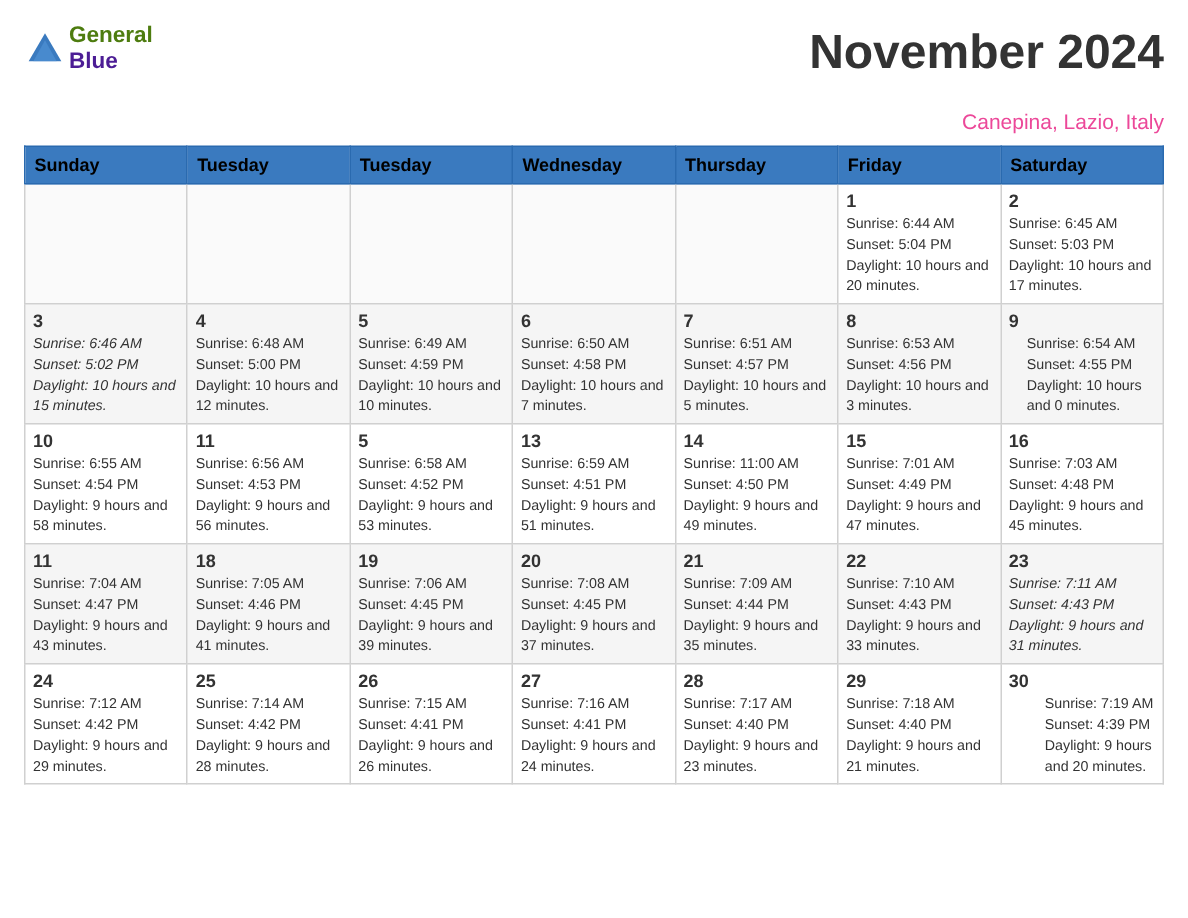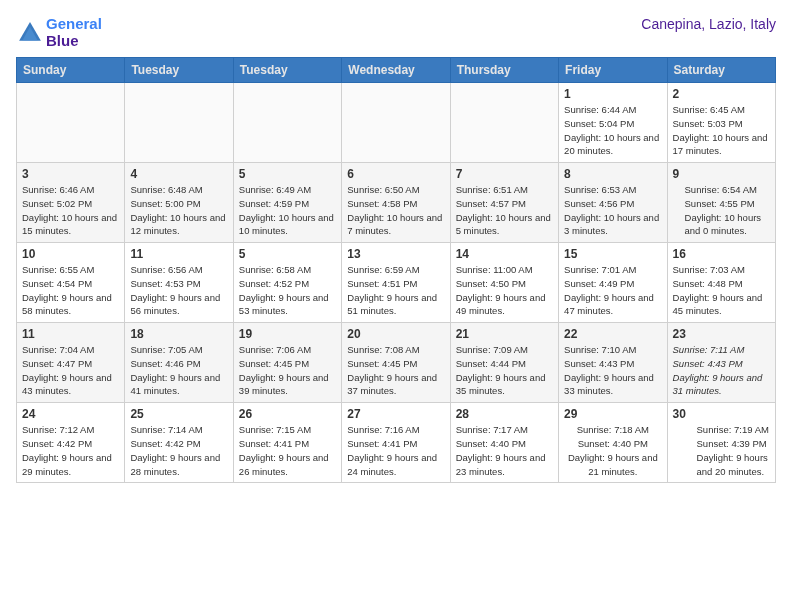--- a/index.html
+++ b/index.html
@@ -32,30 +32,31 @@
     .title-block {
       text-align: right;
     }
     .month-title {
       font-size: 32px;
       font-weight: bold;
       color: #333;
     }
     .location-subtitle {
       font-size: 14px;
-      color: #4c1d95;
+      color: #ec4899;
+      margin-top: 20px;
     }
     .calendar-table {
       width: 100%;
       border-collapse: collapse;
       table-layout: fixed;
     }
     .calendar-table th {
       background-color: #3a7abf;
-      color: #e5e5e5;
+      color: #000000;
       text-align: left;
       padding: 5px 6px;
       font-size: 12px;
       font-weight: bold;
       border: 1px solid #2a6aaf;
     }
     .calendar-table td {
       vertical-align: top;
       padding: 4px 5px;
       font-size: 9.5px;
@@ -85,25 +86,26 @@
 <body>
 
 <div class="page">
   <div class="header-row">
     <div class="logo">
       <svg class="logo-icon" viewBox="0 0 36 36">
         <polygon points="18,4 32,28 4,28" fill="#3a7abf"></polygon>
         <polygon points="18,10 28,28 8,28" fill="#5599dd" opacity="0.5"></polygon>
       </svg>
       <div>
-        <div style="font-size:15px;font-weight:bold;color:#3b82f6;line-height:1.1;">General</div>
+        <div style="font-size:15px;font-weight:bold;color:#4d7c0f;line-height:1.1;">General</div>
         <div style="font-size:15px;font-weight:bold;color:#4c1d95;line-height:1.1;">Blue</div>
       </div>
     </div>
     <div class="title-block">
+      <div class="month-title">November 2024</div>
       <div class="location-subtitle">Canepina, Lazio, Italy</div>
     </div>
   </div>
 
   <table class="calendar-table">
     <thead>
       <tr>
       <th>Sunday</th>
           <th>Tuesday</th>
           <th>Tuesday</th>
@@ -129,21 +131,21 @@
           <td>
             <span class="day-number">2</span>
             <div class="day-info" style="white-space: pre-line;">Sunrise: 6:45 AM
 Sunset: 5:03 PM
 Daylight: 10 hours and 17 minutes.</div>
           </td>
         </tr>
         <tr>
           <td>
             <span class="day-number">3</span>
-            <div class="day-info" style="white-space: pre-line;">Sunrise: 6:46 AM
+            <div class="day-info" style="white-space: pre-line; font-style: italic;">Sunrise: 6:46 AM
 Sunset: 5:02 PM
 Daylight: 10 hours and 15 minutes.</div>
           </td>
           <td>
             <span class="day-number">4</span>
             <div class="day-info" style="white-space: pre-line;">Sunrise: 6:48 AM
 Sunset: 5:00 PM
 Daylight: 10 hours and 12 minutes.</div>
           </td>
           <td>
@@ -291,21 +293,21 @@
 Daylight: 9 hours and 24 minutes.</div>
           </td>
           <td>
             <span class="day-number">28</span>
             <div class="day-info" style="white-space: pre-line;">Sunrise: 7:17 AM
 Sunset: 4:40 PM
 Daylight: 9 hours and 23 minutes.</div>
           </td>
           <td>
             <span class="day-number">29</span>
-            <div class="day-info" style="white-space: pre-line; text-align: center;">Sunrise: 7:18 AM
+            <div class="day-info" style="white-space: pre-line;">Sunrise: 7:18 AM
 Sunset: 4:40 PM
 Daylight: 9 hours and 21 minutes.</div>
           </td>
           <td>
             <span class="day-number">30</span>
             <div class="day-info" style="white-space: pre-line; margin-left: 24px;">Sunrise: 7:19 AM
 Sunset: 4:39 PM
 Daylight: 9 hours and 20 minutes.</div>
           </td>
         </tr>

